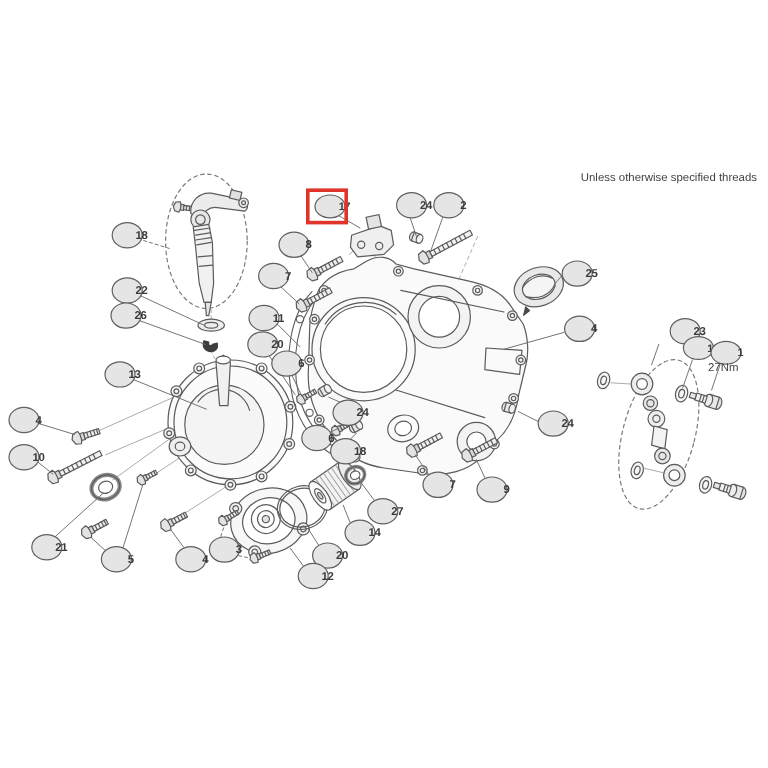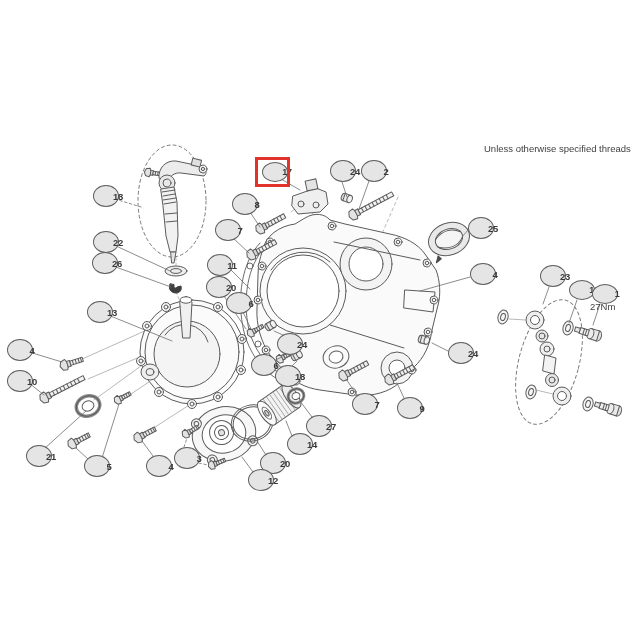--- a/index.html
+++ b/index.html
@@ -386,21 +386,21 @@
   <div class="callout" style="left:251px;top:354px">6</div>
   <div class="callout" style="left:275px;top:365px">18</div>
   <div class="callout" style="left:306px;top:415px">27</div>
   <div class="callout" style="left:287px;top:433px">14</div>
   <div class="callout" style="left:260px;top:452px">20</div>
   <div class="callout" style="left:248px;top:469px">12</div>
   <div class="callout" style="left:330px;top:160px">24</div>
   <div class="callout" style="left:361px;top:160px">2</div>
   <div class="callout" style="left:468px;top:217px">25</div>
   <div class="callout" style="left:470px;top:263px">4</div>
-  <div class="callout" style="left:540px;top:265px">23</div>
+  <div class="callout" style="left:558px;top:265px">23</div>
   <div class="callout sm" style="left:569px;top:280px">16</div>
   <div class="callout sm" style="left:592px;top:284px">1</div>
   <div class="callout" style="left:448px;top:342px">24</div>
   <div class="callout" style="left:352px;top:393px">7</div>
   <div class="callout" style="left:397px;top:397px">9</div>
 
   <div class="hl-box"></div>
 
   <div class="note">
     <div>Unless otherwise specified threads</div>

